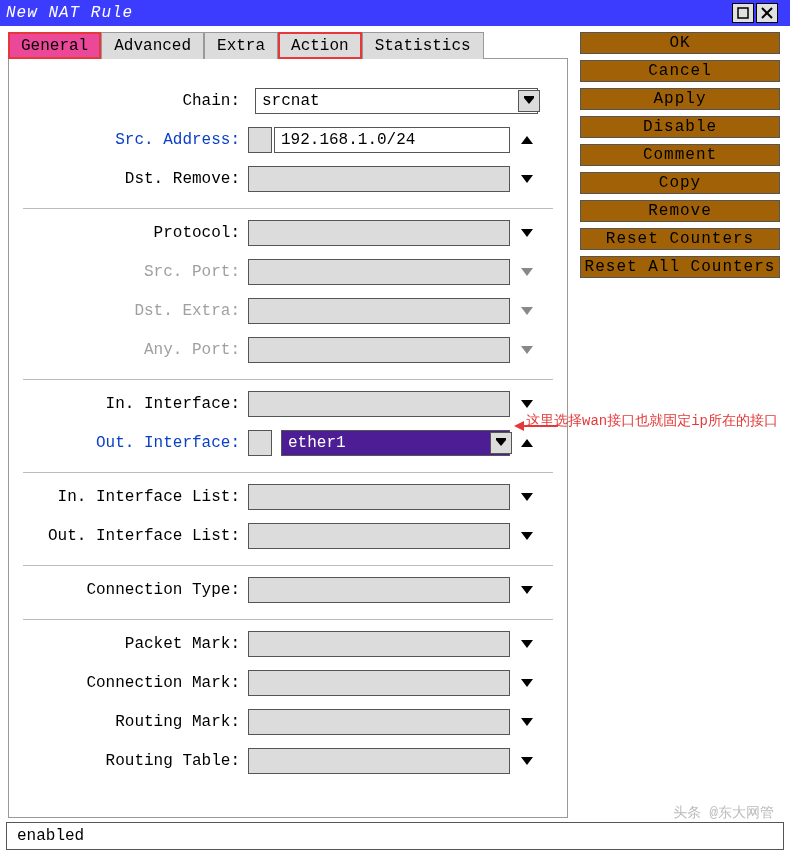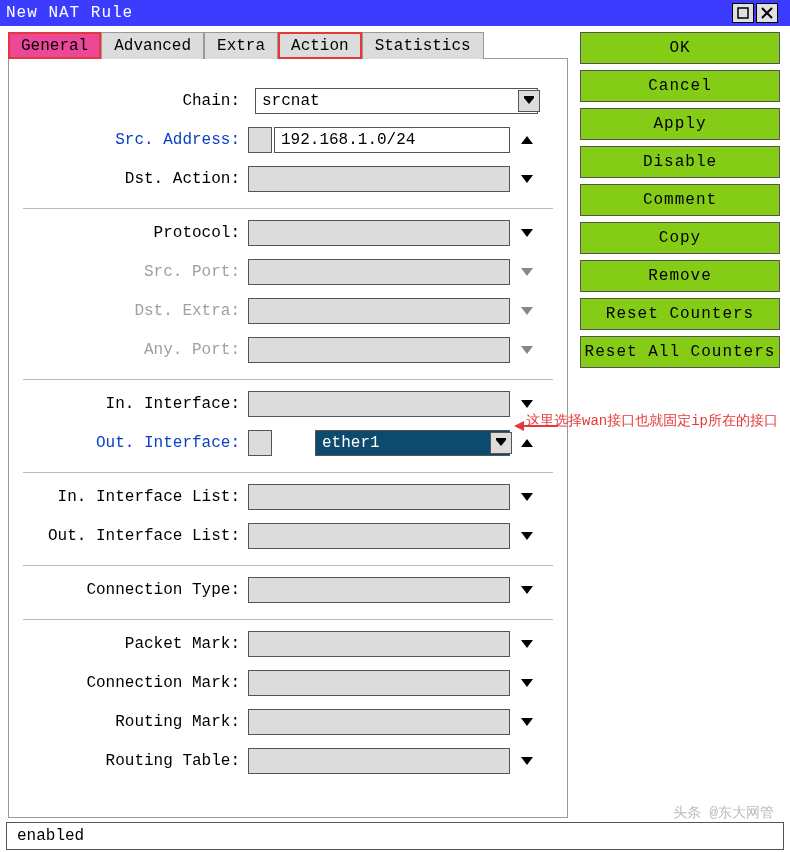--- a/index.html
+++ b/index.html
@@ -1,42 +1,42 @@
 <!DOCTYPE html>
 <html><head>
 <meta charset="utf-8">
 <style>
 *{box-sizing:border-box;margin:0;padding:0;}
 body{font-family:"SimSun","NSimSun","Courier New",monospace;font-size:16px;background:#fff;width:790px;height:852px;position:relative;overflow:hidden;}
-.titlebar{background:#3c3cff;color:#fff;height:26px;display:flex;align-items:center;padding:0 12px 0 6px;letter-spacing:1px;}
+.titlebar{background:#3c3cff;color:#fff;height:26px;display:flex;align-items:center;padding:0 12px 0 6px;letter-spacing:1px;font-style:italic;}
 .titlebar .title{flex:1;}
 .titlebar .winbtn{width:22px;height:20px;background:#e0e0e0;border:1px solid #000;margin-left:2px;display:flex;align-items:center;justify-content:center;font-size:14px;color:#000;}
 .content{position:relative;padding:6px 8px 0 8px;}
 .tabs{display:flex;gap:0;position:relative;z-index:2;}
 .tab{padding:4px 12px;border:1px solid #999;border-bottom:none;background:#dcdcdc;position:relative;cursor:pointer;}
 .tab.active{background:#ec4899;border-color:#555;}
 .tab.red-frame{outline:2px solid #e63838;outline-offset:-2px;}
 .tabbody{border:1px solid #999;margin-top:-1px;padding:18px 14px 12px 14px;width:560px;min-height:760px;position:relative;}
 .group{border-top:1px solid #bbb;margin-top:14px;}
 .group:first-child{border-top:none;margin-top:0;}
 .row{display:flex;align-items:center;margin:9px 0;height:30px;}
 .lbl{width:225px;text-align:right;padding-right:8px;color:#000;letter-spacing:0px;}
 .lbl.blue{color:#0a3fc7;}
 .lbl.dim{color:#a0a0a0;}
 .ctrl{display:flex;align-items:center;width:290px;}
 .smallbox{width:24px;height:26px;border:1px solid #555;background:#dcdcdc;margin-right:2px;}
 .fld{flex:1;height:26px;border:1px solid #555;background:#fff;padding:0 6px;display:flex;align-items:center;}
 .fld.dim{background:#dcdcdc;}
-.fld.sel{background:#0c4a6e;color:#fff;margin-left:34px;}
+.fld.sel{background:#4c1d95;color:#fff;}
 .dd{width:22px;height:22px;margin-left:6px;display:flex;align-items:center;justify-content:center;}
 .dd svg{display:block;}
 .ddbtn{width:22px;height:22px;border:1px solid #555;background:#dcdcdc;display:flex;align-items:center;justify-content:center;position:absolute;right:-2px;top:2px;}
 .fldwrap{position:relative;flex:1;display:flex;padding-left:7px;}
 .side{position:absolute;left:580px;top:6px;width:200px;}
-.side button{width:100%;height:32px;margin-bottom:6px;border:1px solid #555;background:#84cc16;font-family:inherit;font-size:16px;cursor:pointer;letter-spacing:1px;}
+.side button{width:100%;height:22px;margin-bottom:6px;border:1px solid #555;background:#a16207;font-family:inherit;font-size:16px;cursor:pointer;letter-spacing:1px;}
 .statusbar{position:absolute;bottom:2px;left:6px;right:6px;border:1px solid #555;height:28px;display:flex;align-items:center;padding:0 10px;background:#fff;}
 .annot{position:absolute;left:526px;top:412px;color:#e63838;font-size:14px;line-height:18px;width:270px;}
 .arrow{position:absolute;left:514px;top:420px;}
 .arrow svg{display:block;}
 .watermark{position:absolute;right:16px;bottom:30px;color:#bbb;font-size:14px;}
 </style>
 </head>
 <body>
 
 <div class="titlebar">
@@ -89,21 +89,21 @@
           <div class="fld">192.168.1.0/24</div>
           <div class="dd">
               <svg width="12" height="10">
                 <polygon points="0,9 12,9 6,1" fill="#000"></polygon>
               </svg>
             </div>
         </div>
       </div>
 
       <div class="row">
-        <div class="lbl">Dst. Action:</div>
+        <div class="lbl">Dst. Remove:</div>
         <div class="ctrl">
           <div class="fld dim"></div>
           <div class="dd">
               <svg width="12" height="10">
                 <polygon points="0,1 12,1 6,9" fill="#000"></polygon>
               </svg>
             </div>
         </div>
       </div>
     </div>

